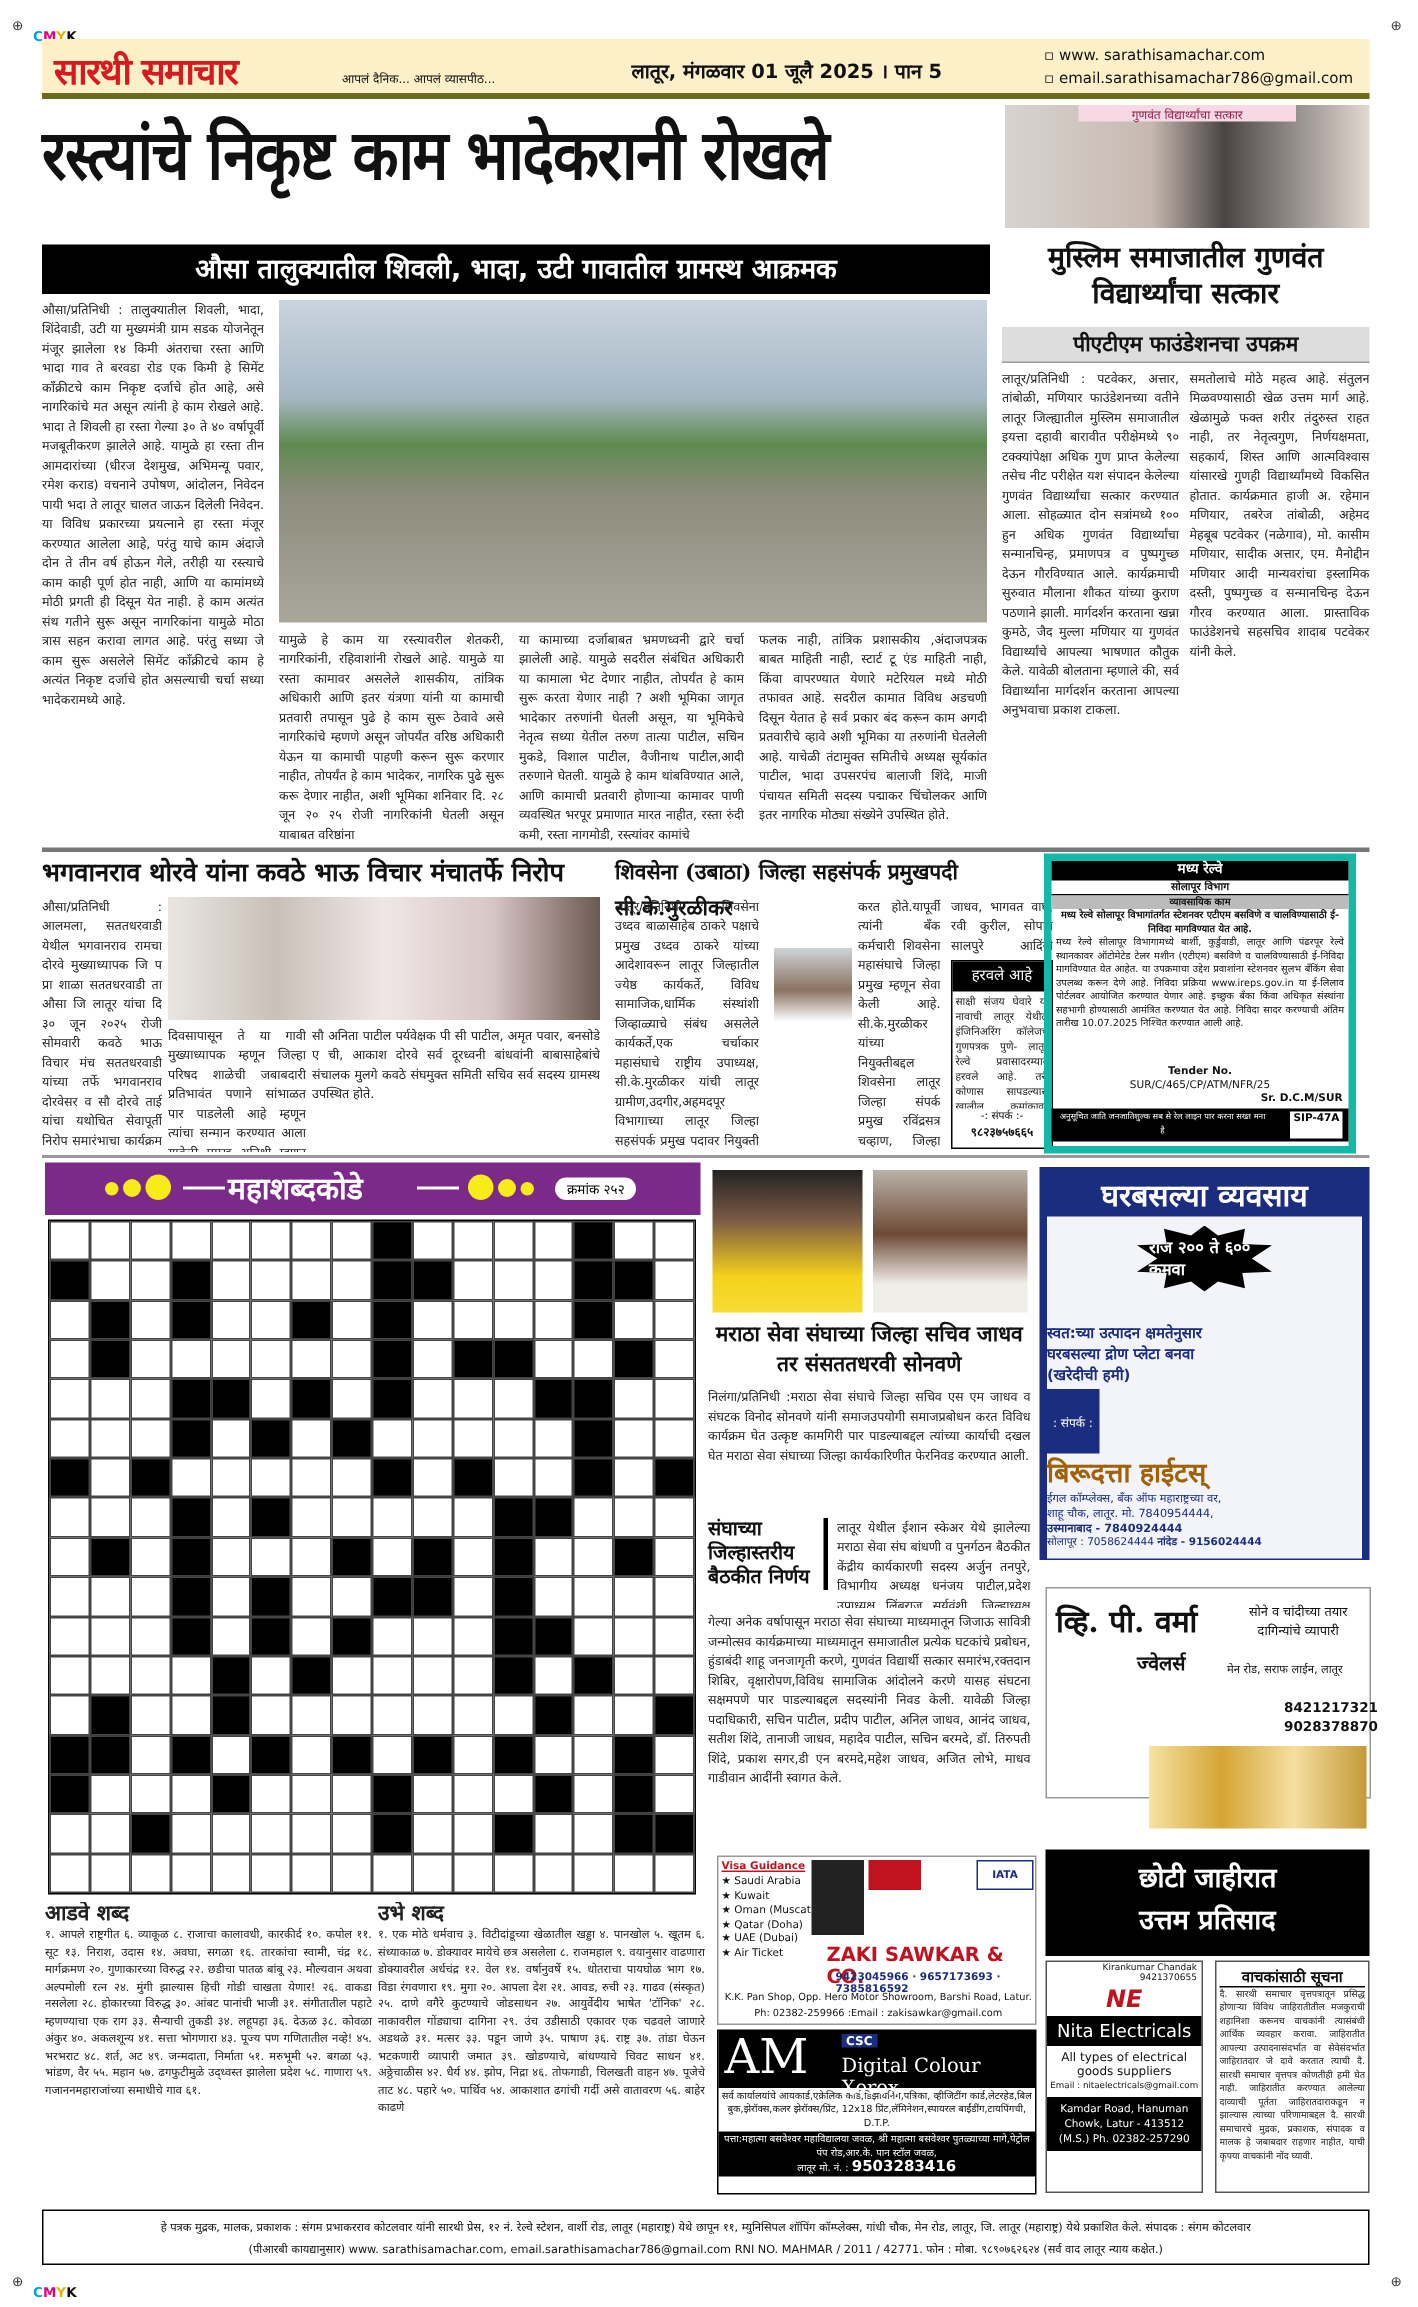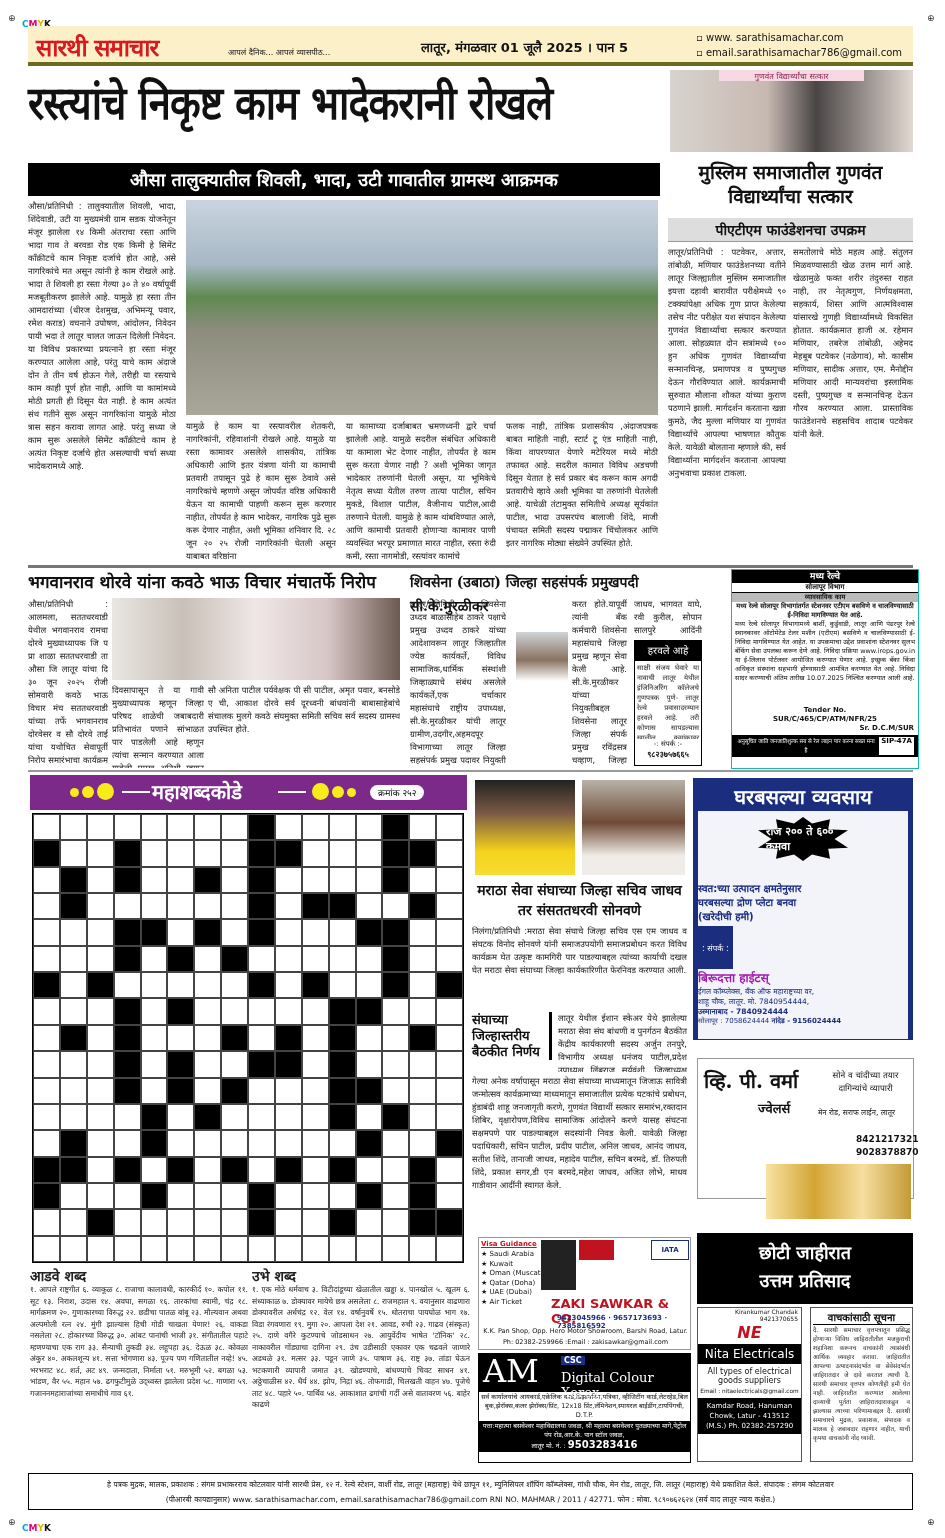--- a/index.html
+++ b/index.html
@@ -13,21 +13,21 @@
 .date{left:393px;top:12px;font-size:13px;font-weight:bold}
 .web{left:668px;top:4px;font-size:10px;line-height:15px}
 .headline{left:28px;top:70px;width:630px;font-family:"DejaVu Serif",serif;font-size:40px;font-weight:900;letter-spacing:-1px;transform:scaleY(1.15);transform-origin:top left}
 .subbar{left:28px;top:163px;width:632px;height:33px;background:#000;color:#fff;text-align:center;font-size:18px;line-height:33px;font-weight:bold}
 .col{font-size:8.4px;line-height:13px;text-align:justify;color:#222;overflow:hidden}
 .photo{background:linear-gradient(180deg,#c9d4e0 0%,#a6b8c4 30%,#5f8a4f 45%,#8c8c7d 60%,#a9a79a 100%)}
 .rhead{left:668px;top:160px;width:245px;text-align:center;font-family:"DejaVu Serif",serif;font-size:19px;font-weight:bold;line-height:24px}
 .rsub{left:668px;top:218px;width:245px;height:24px;background:#ddd;text-align:center;font-size:14px;font-weight:bold;line-height:24px;border-bottom:1px solid #999}
 .sechead{font-family:"DejaVu Serif",serif;font-weight:bold;font-size:17px;line-height:24px}
 .rail{left:28px;top:565px;width:885px;height:3px;background:#777}
-.railbox{left:731px;top:569px;width:188px;height:200px;border:1px solid #14b8a6;font-size:6.5px;line-height:9px;text-align:center}
+.railbox{left:696px;top:569px;width:208px;height:200px;border:5px solid #14b8a6;font-size:6.5px;line-height:9px;text-align:center}
 .railbox .hd{background:#000;color:#fff;font-size:9px;font-weight:bold;line-height:13px}
 .cw-banner{left:30px;top:775px;width:437px;height:35px;background:#7b2a8a;color:#fff}
 .dot{position:absolute;border-radius:50%;background:#f7ec1a}
 .grid{left:32px;top:813px;width:432px;height:450px;display:grid;grid-template-columns:repeat(16,1fr);grid-template-rows:repeat(17,1fr);border:1px solid #000}
 .cell{border:0.5px solid #444;font-size:5.5px;padding:1px;position:relative}
 .cell.b{background:#000}
 .clues{font-size:7.6px;line-height:11.5px;text-align:justify;color:#222}
 .clues h3{font-family:"DejaVu Serif",serif;font-size:14px;font-weight:bold;line-height:16px}
 .ad-blue{left:693px;top:778px;width:220px;height:262px;background:#1b2d7f;padding:5px}
 .ad-blue .title{color:#fff;font-family:"DejaVu Serif",serif;font-weight:bold;font-size:20px;text-align:center;line-height:28px}
@@ -90,21 +90,21 @@
   <div style="text-align:center;font-size:8px;font-weight:bold">९८२३७५७६६५</div>
 </div>
 
 <div class="abs railbox">
   <div class="hd">मध्य रेल्वे</div>
   <div style="font-weight:bold;font-size:7px;border-bottom:1px solid #000">सोलापूर विभाग</div>
   <div style="background:#bbb;font-weight:bold">व्यावसायिक काम</div>
   <div style="font-weight:bold;padding:0 3px">मध्य रेल्वे सोलापूर विभागांतर्गत स्टेशनवर एटीएम बसविणे व चालविण्यासाठी ई-निविदा मागविण्यात येत आहे.</div>
   <div style="text-align:justify;padding:0 3px;height:86px;overflow:hidden">मध्य रेल्वे सोलापूर विभागामध्ये बार्शी, कुर्डुवाडी, लातूर आणि पंढरपूर रेल्वे स्थानकावर ऑटोमेटेड टेलर मशीन (एटीएम) बसविणे व चालविण्यासाठी ई-निविदा मागविण्यात येत आहेत. या उपक्रमाचा उद्देश प्रवाशांना स्टेशनवर सुलभ बँकिंग सेवा उपलब्ध करून देणे आहे. निविदा प्रक्रिया www.ireps.gov.in या ई-लिलाव पोर्टलवर आयोजित करण्यात येणार आहे. इच्छुक बँका किंवा अधिकृत संस्थांना सहभागी होण्यासाठी आमंत्रित करण्यात येत आहे. निविदा सादर करण्याची अंतिम तारीख 10.07.2025 निश्चित करण्यात आली आहे.</div>
   <div style="font-weight:bold;font-size:7px">Tender No.</div>
-  <div style="font-weight:bold;font-size:7px">SUR/C/465/CP/ATM/NFR/25</div>
+  <div style="font-weight:normal;font-size:7px">SUR/C/465/CP/ATM/NFR/25</div>
   <div style="font-weight:bold;font-size:7px;text-align:right;padding-right:4px">Sr. D.C.M/SUR</div>
   <div class="blk" style="display:flex;justify-content:space-between;padding:2px 4px;margin-top:2px">
       <span style="width:140px;font-size:5.5px">अनुसूचित जाति जनजातिशुल्क सब से रेल लाइन पार करना सख्त मना है</span>
       <span style="background:#fff;color:#000;font-weight:bold;font-size:7px;padding:0 2px">SIP-47A</span>
     </div>
 </div>
 
 <div class="abs" style="left:28px;top:770px;width:885px;height:2px;background:#999"></div>
 
 <div class="abs cw-banner">
@@ -412,21 +412,21 @@
 <div class="abs col" style="left:472px;top:1075px;width:215px;height:150px">गेल्या अनेक वर्षापासून मराठा सेवा संघाच्या माध्यमातून जिजाऊ सावित्री जन्मोत्सव कार्यक्रमाच्या माध्यमातून समाजातील प्रत्येक घटकांचे प्रबोधन, हुंडाबंदी शाहू जनजागृती करणे, गुणवंत विद्यार्थी सत्कार समारंभ,रक्तदान शिबिर, वृक्षारोपण,विविध सामाजिक आंदोलने करणे यासह संघटना सक्षमपणे पार पाडल्याबद्दल सदस्यांनी निवड केली. यावेळी जिल्हा पदाधिकारी, सचिन पाटील, प्रदीप पाटील, अनिल जाधव, आनंद जाधव, सतीश शिंदे, तानाजी जाधव, महादेव पाटील, सचिन बरमदे, डॉ. तिरुपती शिंदे, प्रकाश सगर,डी एन बरमदे,महेश जाधव, अजित लोभे, माधव गाडीवान आदींनी स्वागत केले.</div>
 
 <div class="abs ad-blue">
   <div class="title">घरबसल्या व्यवसाय</div>
   <div class="inner">
     <div style="margin:0 auto;width:90px;height:44px;background:#000;color:#fff;font-weight:bold;font-size:11px;padding:6px 8px;clip-path:polygon(50% 0,60% 15%,80% 5%,78% 28%,100% 30%,85% 50%,100% 70%,78% 72%,80% 95%,60% 85%,50% 100%,40% 85%,20% 95%,22% 72%,0 70%,15% 50%,0 30%,22% 28%,20% 5%,40% 15%)">रोज २०० ते ६०० कमवा</div>
     <div style="font-weight:bold;font-size:10px;margin-top:20px;color:#1b2d7f">स्वत:च्या उत्पादन क्षमतेनुसार</div>
     <div style="font-weight:bold;font-size:10px;color:#1b2d7f">घरबसल्या द्रोण प्लेटा बनवा</div>
     <div style="font-weight:bold;font-size:10px;color:#1b2d7f">(खरेदीची हमी)</div>
     <span style="display:inline-block;background:#1b2d7f;color:#fff;font-size:8px;padding:16px 4px;margin-top:3px">: संपर्क :</span>
-    <div style="color:#a21caf;font-weight:bold;font-size:12px;font-family:'DejaVu Serif',serif">बिरूदत्ता हाईटस्</div>
+    <div style="color:#a16207;font-weight:bold;font-size:18px;font-family:'DejaVu Serif',serif">बिरूदत्ता हाईटस्</div>
     <div style="font-size:7.5px;color:#1b2d7f">ईगल कॉम्प्लेक्स, बँक ऑफ महाराष्ट्रच्या वर,</div>
     <div style="font-size:7.5px;color:#1b2d7f">शाहू चौक, लातूर. मो. 7840954444,</div>
     <div style="font-size:7.5px;color:#1b2d7f;font-weight:bold">उस्मानाबाद - 7840924444</div>
     <div style="font-size:7px;color:#1b2d7f"><span>सोलापूर : 7058624444</span> <b>नांदेड - 9156024444</b></div>
   </div>
 </div>
 
 <div class="abs ad-jew">
   <div class="abs" style="left:6px;top:8px;font-family:'DejaVu Serif',serif;font-weight:900;font-size:20px">व्हि. पी. वर्मा</div>
   <div class="abs" style="left:60px;top:40px;font-weight:bold;font-size:13px">ज्वेलर्स</div>

